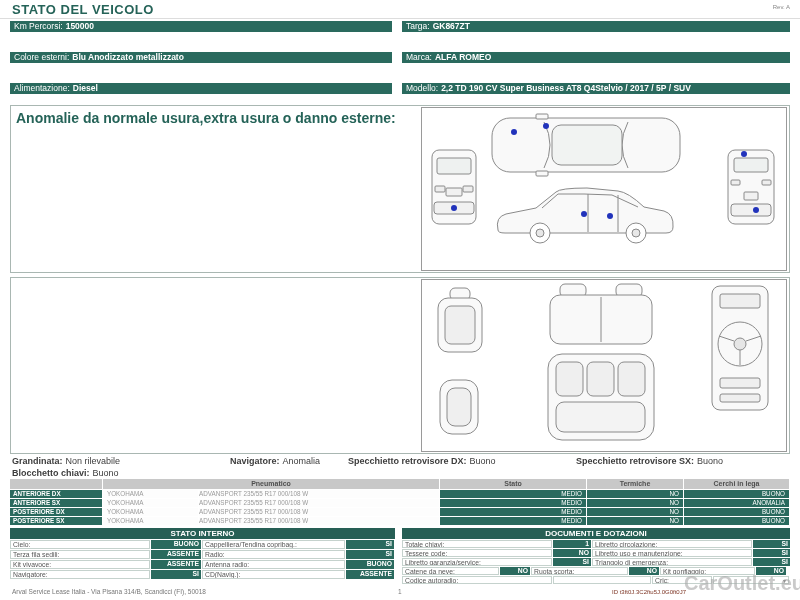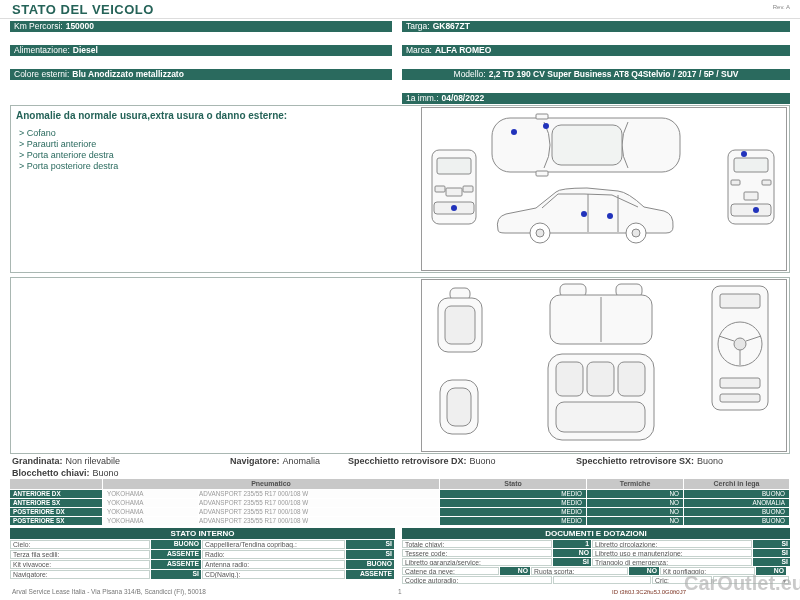--- a/index.html
+++ b/index.html
@@ -2,26 +2,26 @@
 <html><head>
 <meta charset="utf-8">
 <style>
   *{margin:0;padding:0;box-sizing:border-box;}
   html,body{width:800px;height:600px;}
   body{position:relative;background:#fff;font-family:"Liberation Sans",sans-serif;color:#333;overflow:hidden;}
   .abs{position:absolute;}
   .page-title{font-size:13px;font-weight:bold;color:#256358;letter-spacing:.5px;}
   .rev{font-size:6px;color:#888;}
   .hrule{border-top:1px solid #ddd;}
-  .teal-bar{background:#2a6a5e;color:#fff;font-size:8.5px;line-height:11px;min-height:11px;padding:0 4px;white-space:nowrap;overflow:hidden;margin-bottom:13px;}
-  .teal-bar.wrap{white-space:normal;height:auto;text-align:center;}
+  .teal-bar{background:#2a6a5e;color:#fff;font-size:8.5px;line-height:11px;min-height:11px;padding:0 4px;white-space:nowrap;overflow:hidden;margin-bottom:20px;}
+  .teal-bar.wrap{white-space:normal;height:auto;}
   .fl{margin-right:3px;}
   .fv{font-weight:bold;}
   .section{border:1px solid #a9b7b2;background:#fff;}
-  .sec-title{font-size:10px;font-weight:bold;color:#256358;padding:4px 0 0 5px;}
+  .sec-title{font-size:14px;font-weight:bold;color:#256358;padding:4px 0 0 5px;}
   .ext-item{font-size:9px;line-height:11px;color:#2a6a5e;white-space:nowrap;}
   .diagram-box{border:1px solid #9a9a9a;background:#fff;}
   .cond{font-size:9px;color:#3d3d3d;white-space:nowrap;}
   .cond b{margin-right:3px;}
   .t-row{display:flex;gap:1px;margin-bottom:1px;}
   .cell{font-size:6.3px;line-height:8px;height:8px;overflow:hidden;white-space:nowrap;}
   .t-header{background:#c8c8c8;color:#4f4f4f;font-weight:bold;font-size:7px;line-height:10px;height:10px;text-align:center;}
   .c-teal{background:#2a6a5e;color:#fff;}
   .c-white{background:#fdfdfd;color:#9a9a9a;}
   .pos{font-weight:bold;padding-left:3px;}
@@ -40,39 +40,33 @@
 </style>
 </head>
 <body>
 
 <div class="abs page-title" style="left:12px;top:2px">STATO DEL VEICOLO</div>
 <div class="abs rev" style="right:10px;top:4px">Rev. A</div>
 <div class="abs hrule" style="left:0;top:18px;width:800px"></div>
 
 <div class="abs" style="left:10px;top:21px;width:382px">
   <div class="teal-bar"><span class="fl">Km Percorsi:</span><span class="fv">150000</span></div>
+  <div class="teal-bar"><span class="fl">Colore esterni:</span><span class="fv">Blu Anodizzato metallizzato</span></div>
   <div class="teal-bar"><span class="fl">Alimentazione:</span><span class="fv">Diesel</span></div>
-  <div class="teal-bar"><span class="fl">Colore esterni:</span><span class="fv">Blu Anodizzato metallizzato</span></div>
 </div>
 
 <div class="abs" style="left:402px;top:21px;width:388px">
   <div class="teal-bar"><span class="fl">Targa:</span><span class="fv">GK867ZT</span></div>
   <div class="teal-bar"><span class="fl">Marca:</span><span class="fv">ALFA ROMEO</span></div>
   <div class="teal-bar wrap"><span class="fl">Modello:</span><span class="fv">2,2 TD 190 CV Super Business AT8 Q4Stelvio / 2017 / 5P / SUV</span></div>
   <div class="teal-bar"><span class="fl">1a imm.:</span><span class="fv">04/08/2022</span></div>
 </div>
 
 <div class="abs section" style="left:10px;top:105px;width:780px;height:168px">
   <div class="sec-title">Anomalie da normale usura,extra usura o danno esterne:</div>
-  <div class="abs" style="left:8px;top:22px">
-    <div class="ext-item">&gt; Cofano</div>
-    <div class="ext-item">&gt; Paraurti anteriore</div>
-    <div class="ext-item">&gt; Porta anteriore destra</div>
-    <div class="ext-item">&gt; Porta posteriore destra</div>
-  </div>
   <div class="abs diagram-box" style="left:410px;top:1px;width:366px;height:164px">
     <svg width="364" height="162" viewBox="0 0 364 162">
       <g stroke="#8a8a8a" fill="#f9f9f9" stroke-width="1">
         <g transform="translate(10,42)">
           <rect x="0" y="0" width="44" height="74" rx="7"></rect>
           <rect x="5" y="8" width="34" height="16" rx="2" fill="#eef1f0"></rect>
           <rect x="3" y="36" width="10" height="6" rx="1" fill="#eee"></rect>
           <rect x="31" y="36" width="10" height="6" rx="1" fill="#eee"></rect>
           <rect x="14" y="38" width="16" height="8" rx="1" fill="#f1f1f1"></rect>
           <rect x="2" y="52" width="40" height="12" rx="3" fill="#f1f1f1"></rect>

